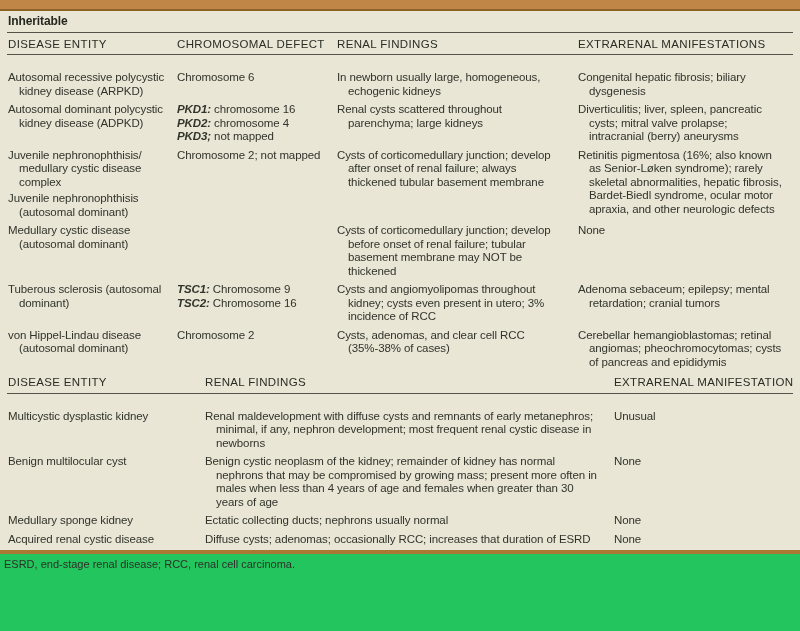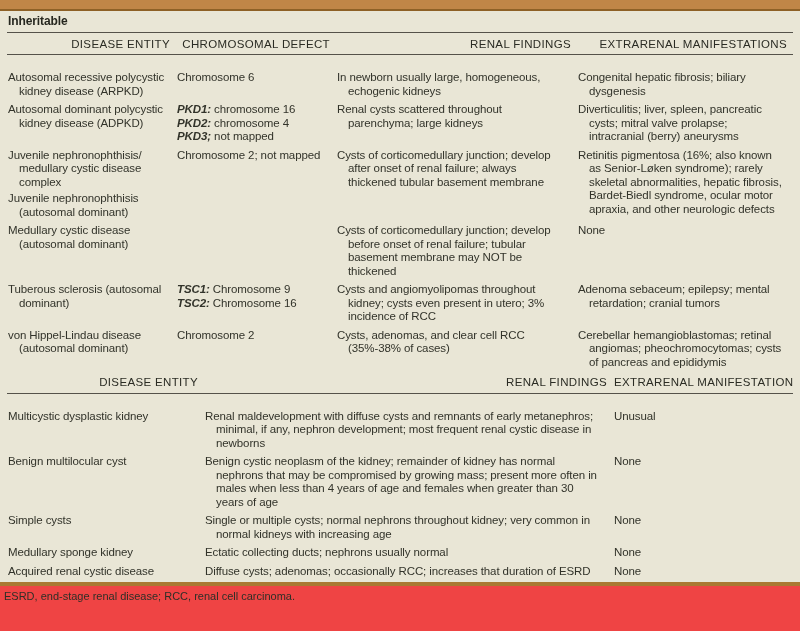--- a/index.html
+++ b/index.html
@@ -16,37 +16,37 @@
   .topbar{height:9px;background:#c08647;border-bottom:2px solid #8e6126;flex:none;}
   .inner{padding:0 7px;flex:none;}
   .section-label{
     font-weight:bold;font-size:12px;color:#26271f;
     padding:4px 1px 3px 1px;
     border-bottom:1px solid #55524a;
   }
   .section-label.with-top{border-top:1px solid #55524a;margin-top:2px;}
   table.tbl{border-collapse:collapse;table-layout:fixed;width:786px;}
   table.tbl th{
-    text-align:right;font-weight:normal;
+    text-align:left;font-weight:normal;
     font-size:11.5px;letter-spacing:0.35px;color:#2b2c24;
     padding:5px 6px 3px 1px;
     border-bottom:1.5px solid #55524a;
     white-space:nowrap;overflow:hidden;
   }
   table.tbl td{
     vertical-align:top;
     padding:3px 10px 2px 1px;
   }
   table.tbl tr:first-child td{padding-top:16px;}
   td p{margin:0;padding-left:11px;text-indent:-11px;}
   td p.second{margin-top:3px;}
   td i{font-style:italic;font-weight:bold;}
   .bottombar{height:4px;background:#aa7832;flex:none;margin-top:2px;}
   .footnote-area{
-    flex:1;background:#ef4444;
+    flex:1;background:#22c55e;
     padding:4px 7px 0 4px;
     font-size:11px;color:#2e2f27;letter-spacing:0;
   }
 </style>
 </head>
 <body>
 
 <div class="page">
   <div class="topbar"></div>
 
@@ -190,31 +190,20 @@
             </td>
      <td>
               <p>Benign cystic neoplasm of the kidney; remainder of kidney has normal nephrons that may be compromised by growing mass; present more often in males when less than 4 years of age and females when greater than 30 years of age</p>
             </td>
      <td>
               <p>None</p>
             </td>
    </tr>
           <tr>
      <td>
-              <p class="">Simple cysts</p>
-            </td>
-     <td>
-              <p>Single or multiple cysts; normal nephrons throughout kidney; very common in normal kidneys with increasing age</p>
-            </td>
-     <td>
-              <p>None</p>
-            </td>
-   </tr>
-          <tr>
-     <td>
               <p class="">Medullary sponge kidney</p>
             </td>
      <td>
               <p>Ectatic collecting ducts; nephrons usually normal</p>
             </td>
      <td>
               <p>None</p>
             </td>
    </tr>
           <tr>

